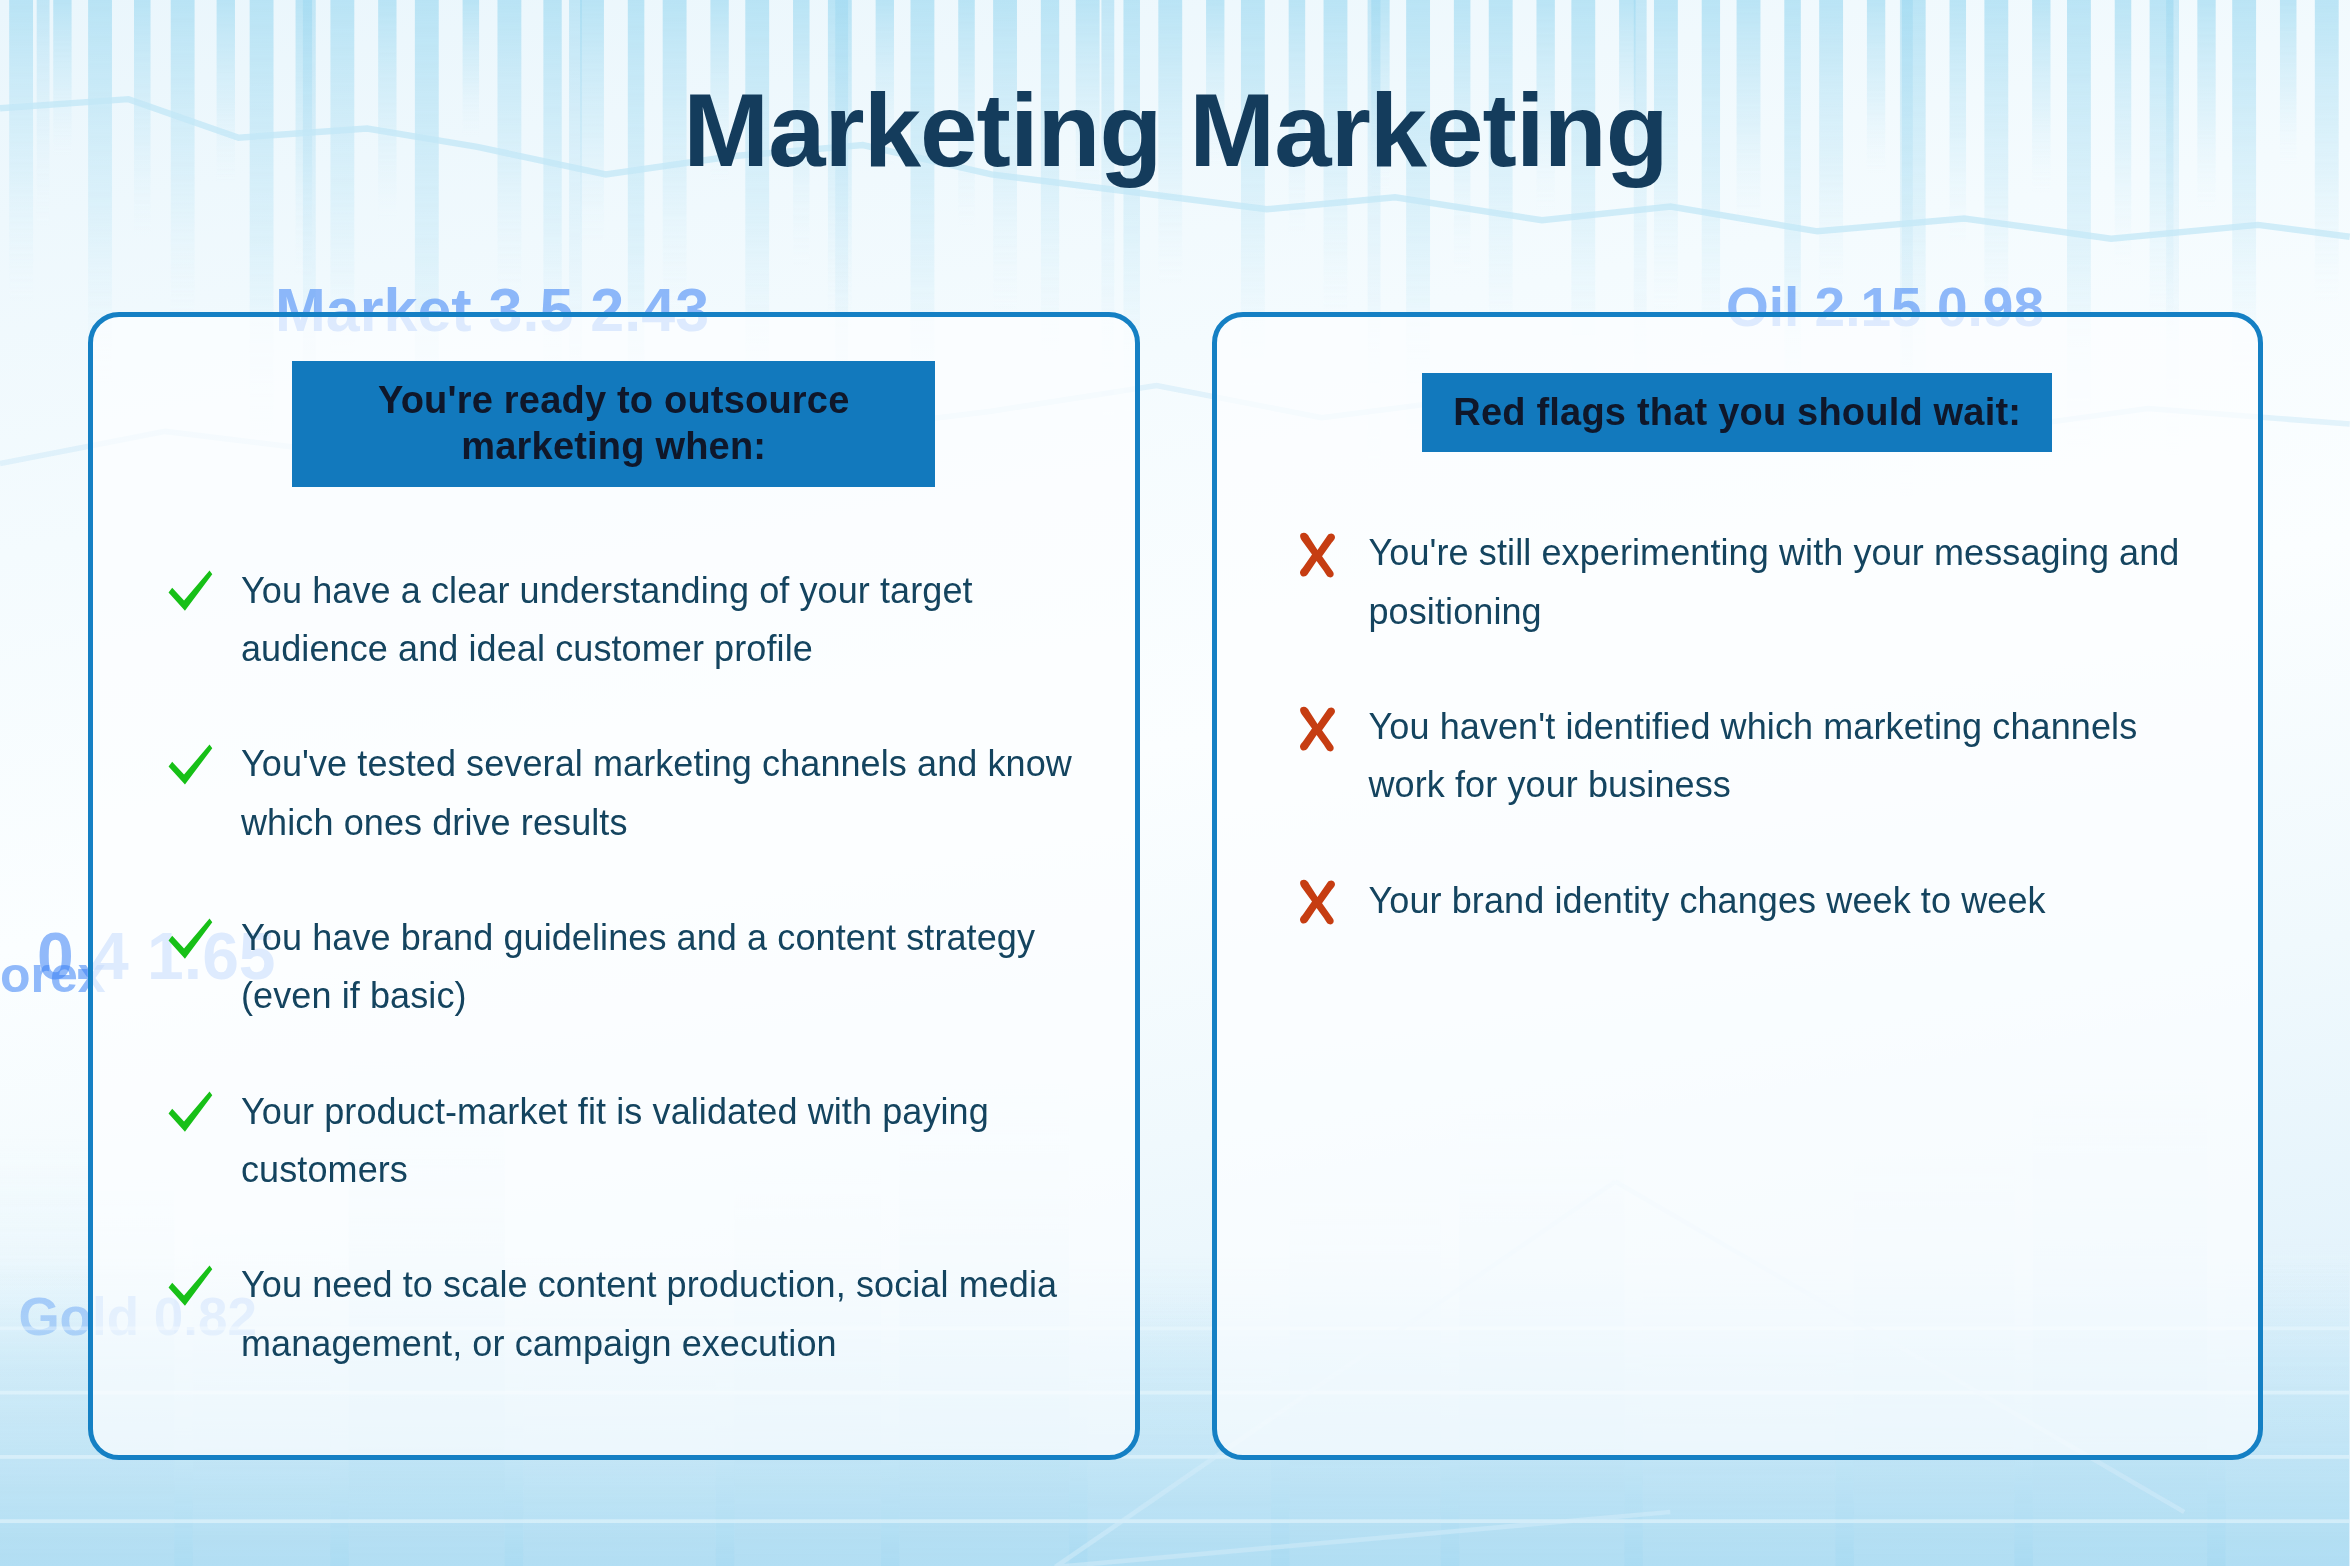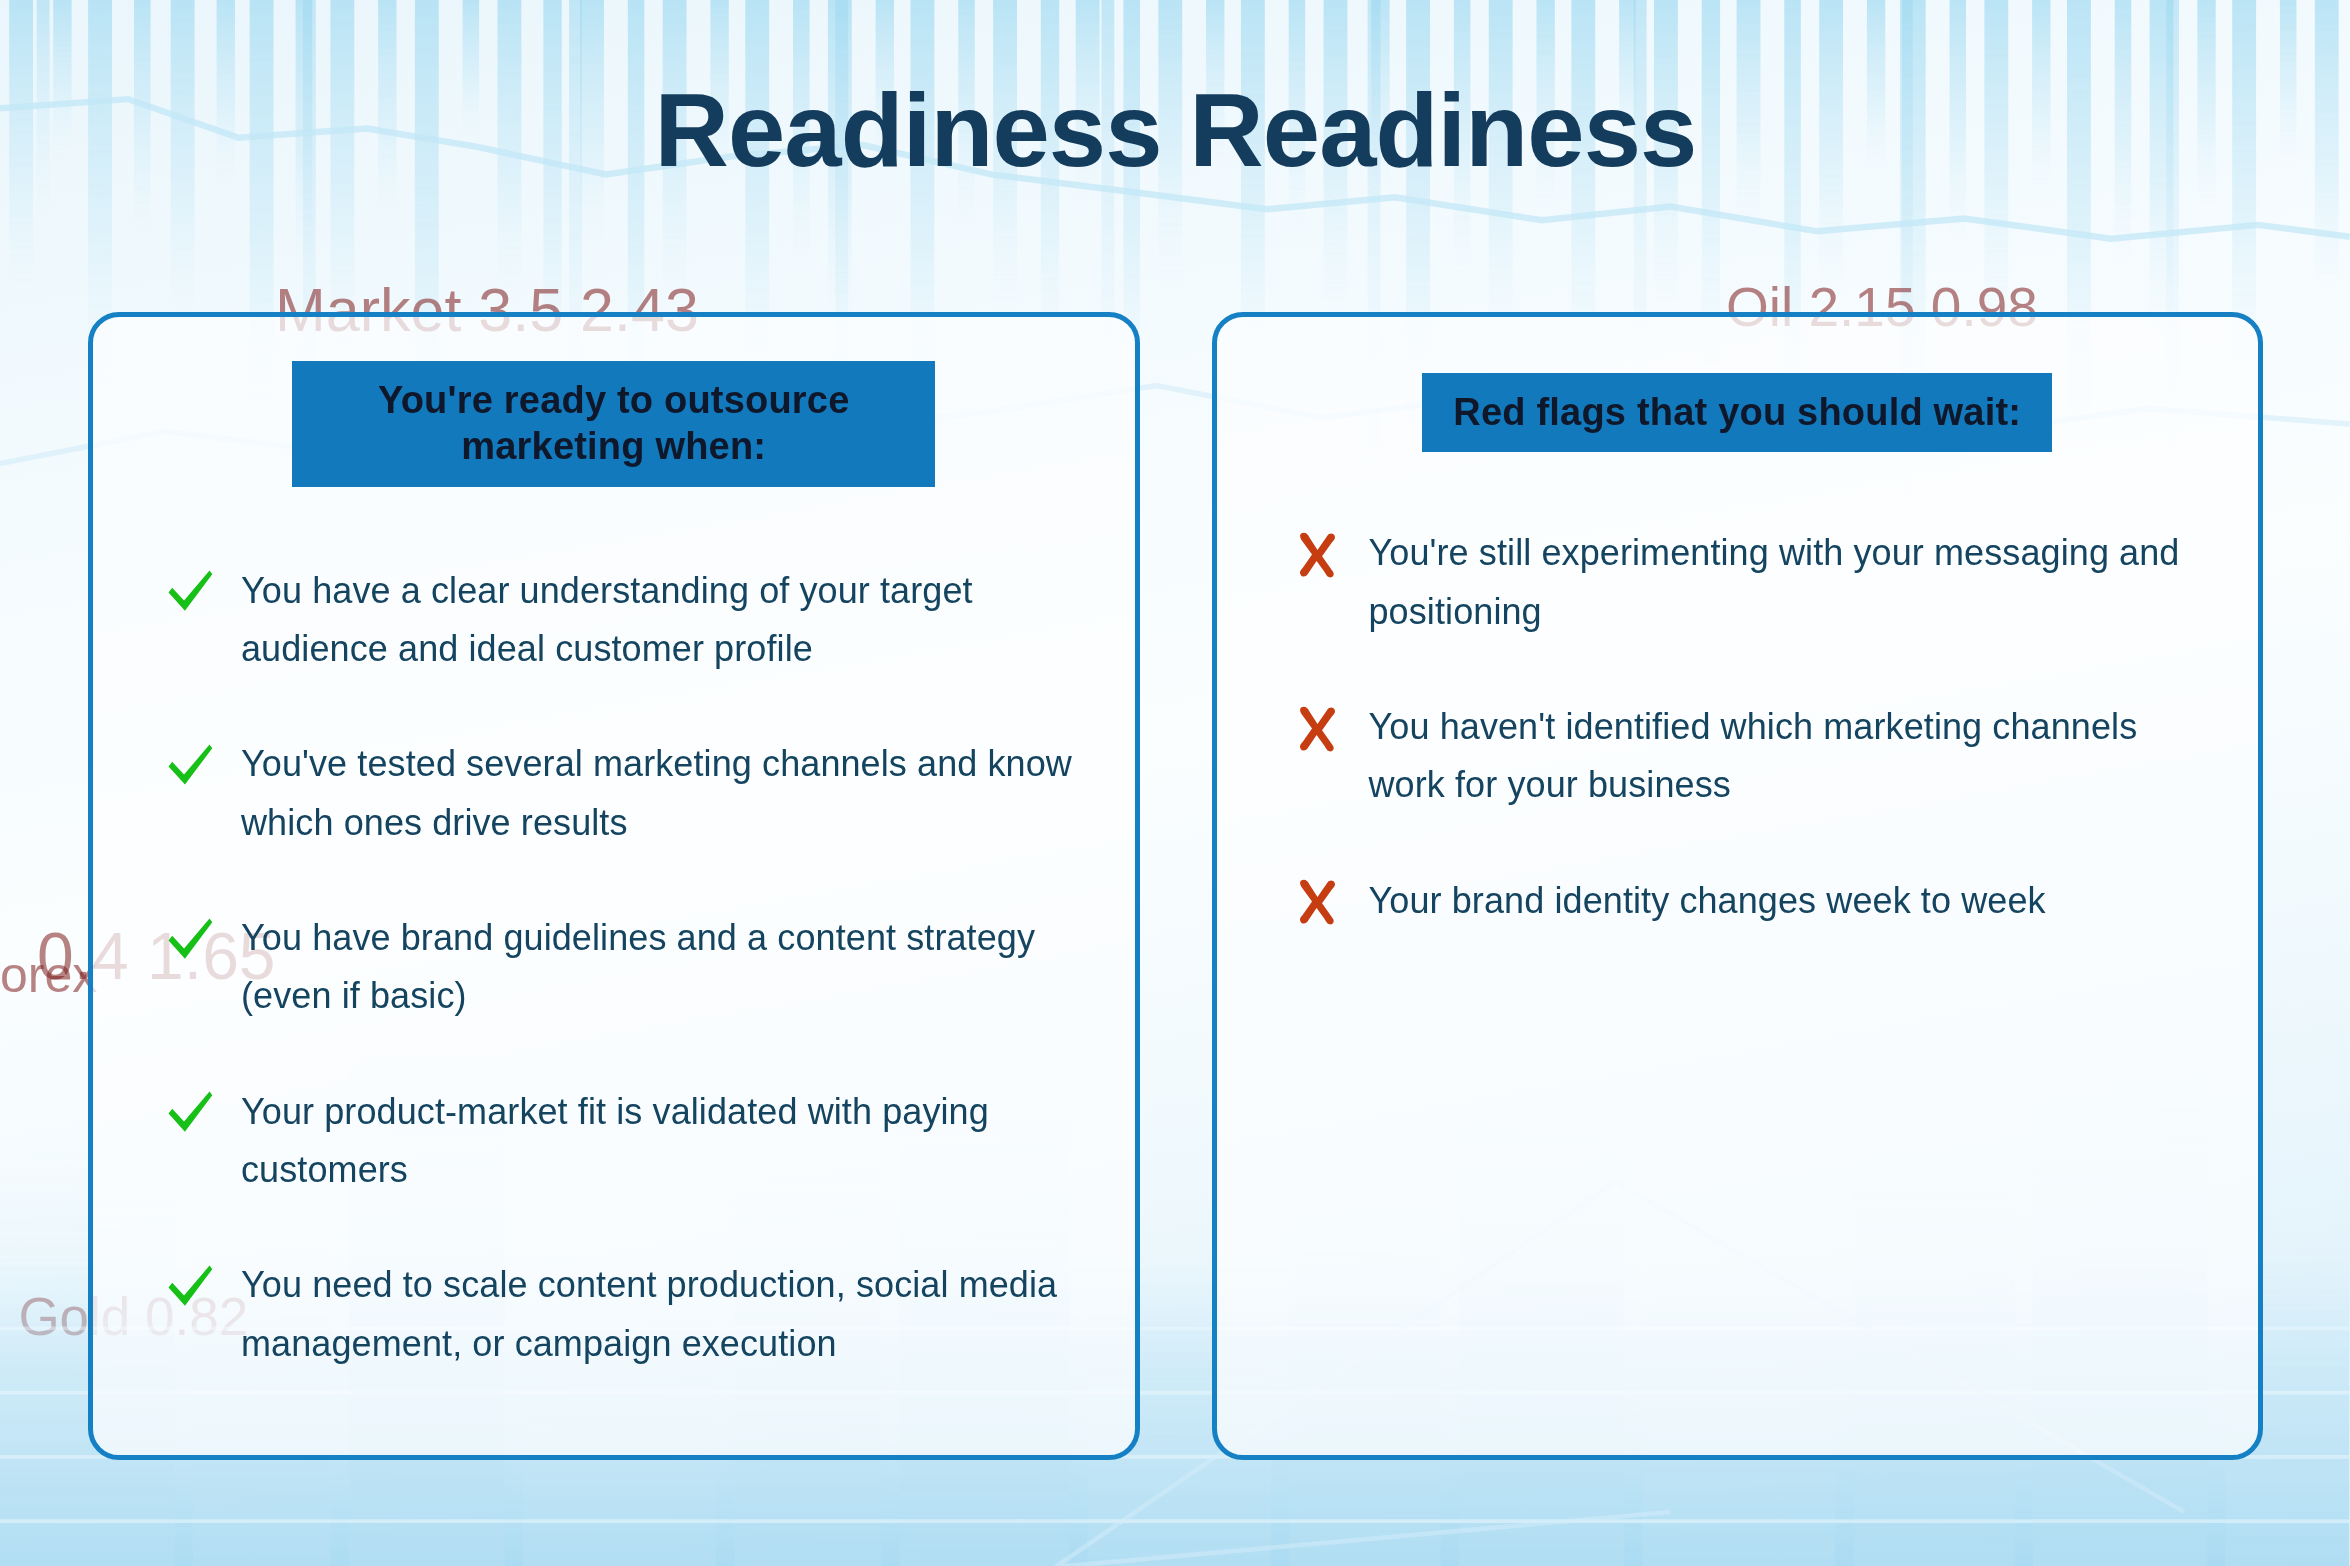--- a/index.html
+++ b/index.html
@@ -35,23 +35,23 @@
   .bg-city {
     position: absolute;
     left: 0; right: 0; bottom: 0;
     height: 569px;
     opacity: .9;
   }
 
   
   .bg-ticker {
     position: absolute;
-    color: #7f1d1d;
+    color: #3b82f6;
     font-family: "Liberation Sans", sans-serif;
-    font-weight: 400;
+    font-weight: 700;
     white-space: nowrap;
     opacity: .55;
   }
 
   
   .page-title {
     position: absolute;
     top: 75px;
     left: 0;
     width: 100%;
@@ -272,21 +272,21 @@
         <path d="M0,570 H2560"></path>
     </g>
     <g stroke="#d3ecf9" stroke-width="5" opacity="0.5" fill="none">
       <path d="M1150,620 L1760,200"></path>
       <path d="M1760,200 L2380,560"></path>
       <path d="M1150,620 L1820,560"></path>
     </g>
   </svg>
 </div>
 
-<h1 class="page-title">Readiness Readiness</h1>
+<h1 class="page-title">Marketing Marketing</h1>
 
 <div class="cards">
 
   <section class="card left">
     <div class="card-header-wrap">
       <div class="card-header">You're ready to outsource marketing when:</div>
     </div>
 
     <ul class="list left">
 

